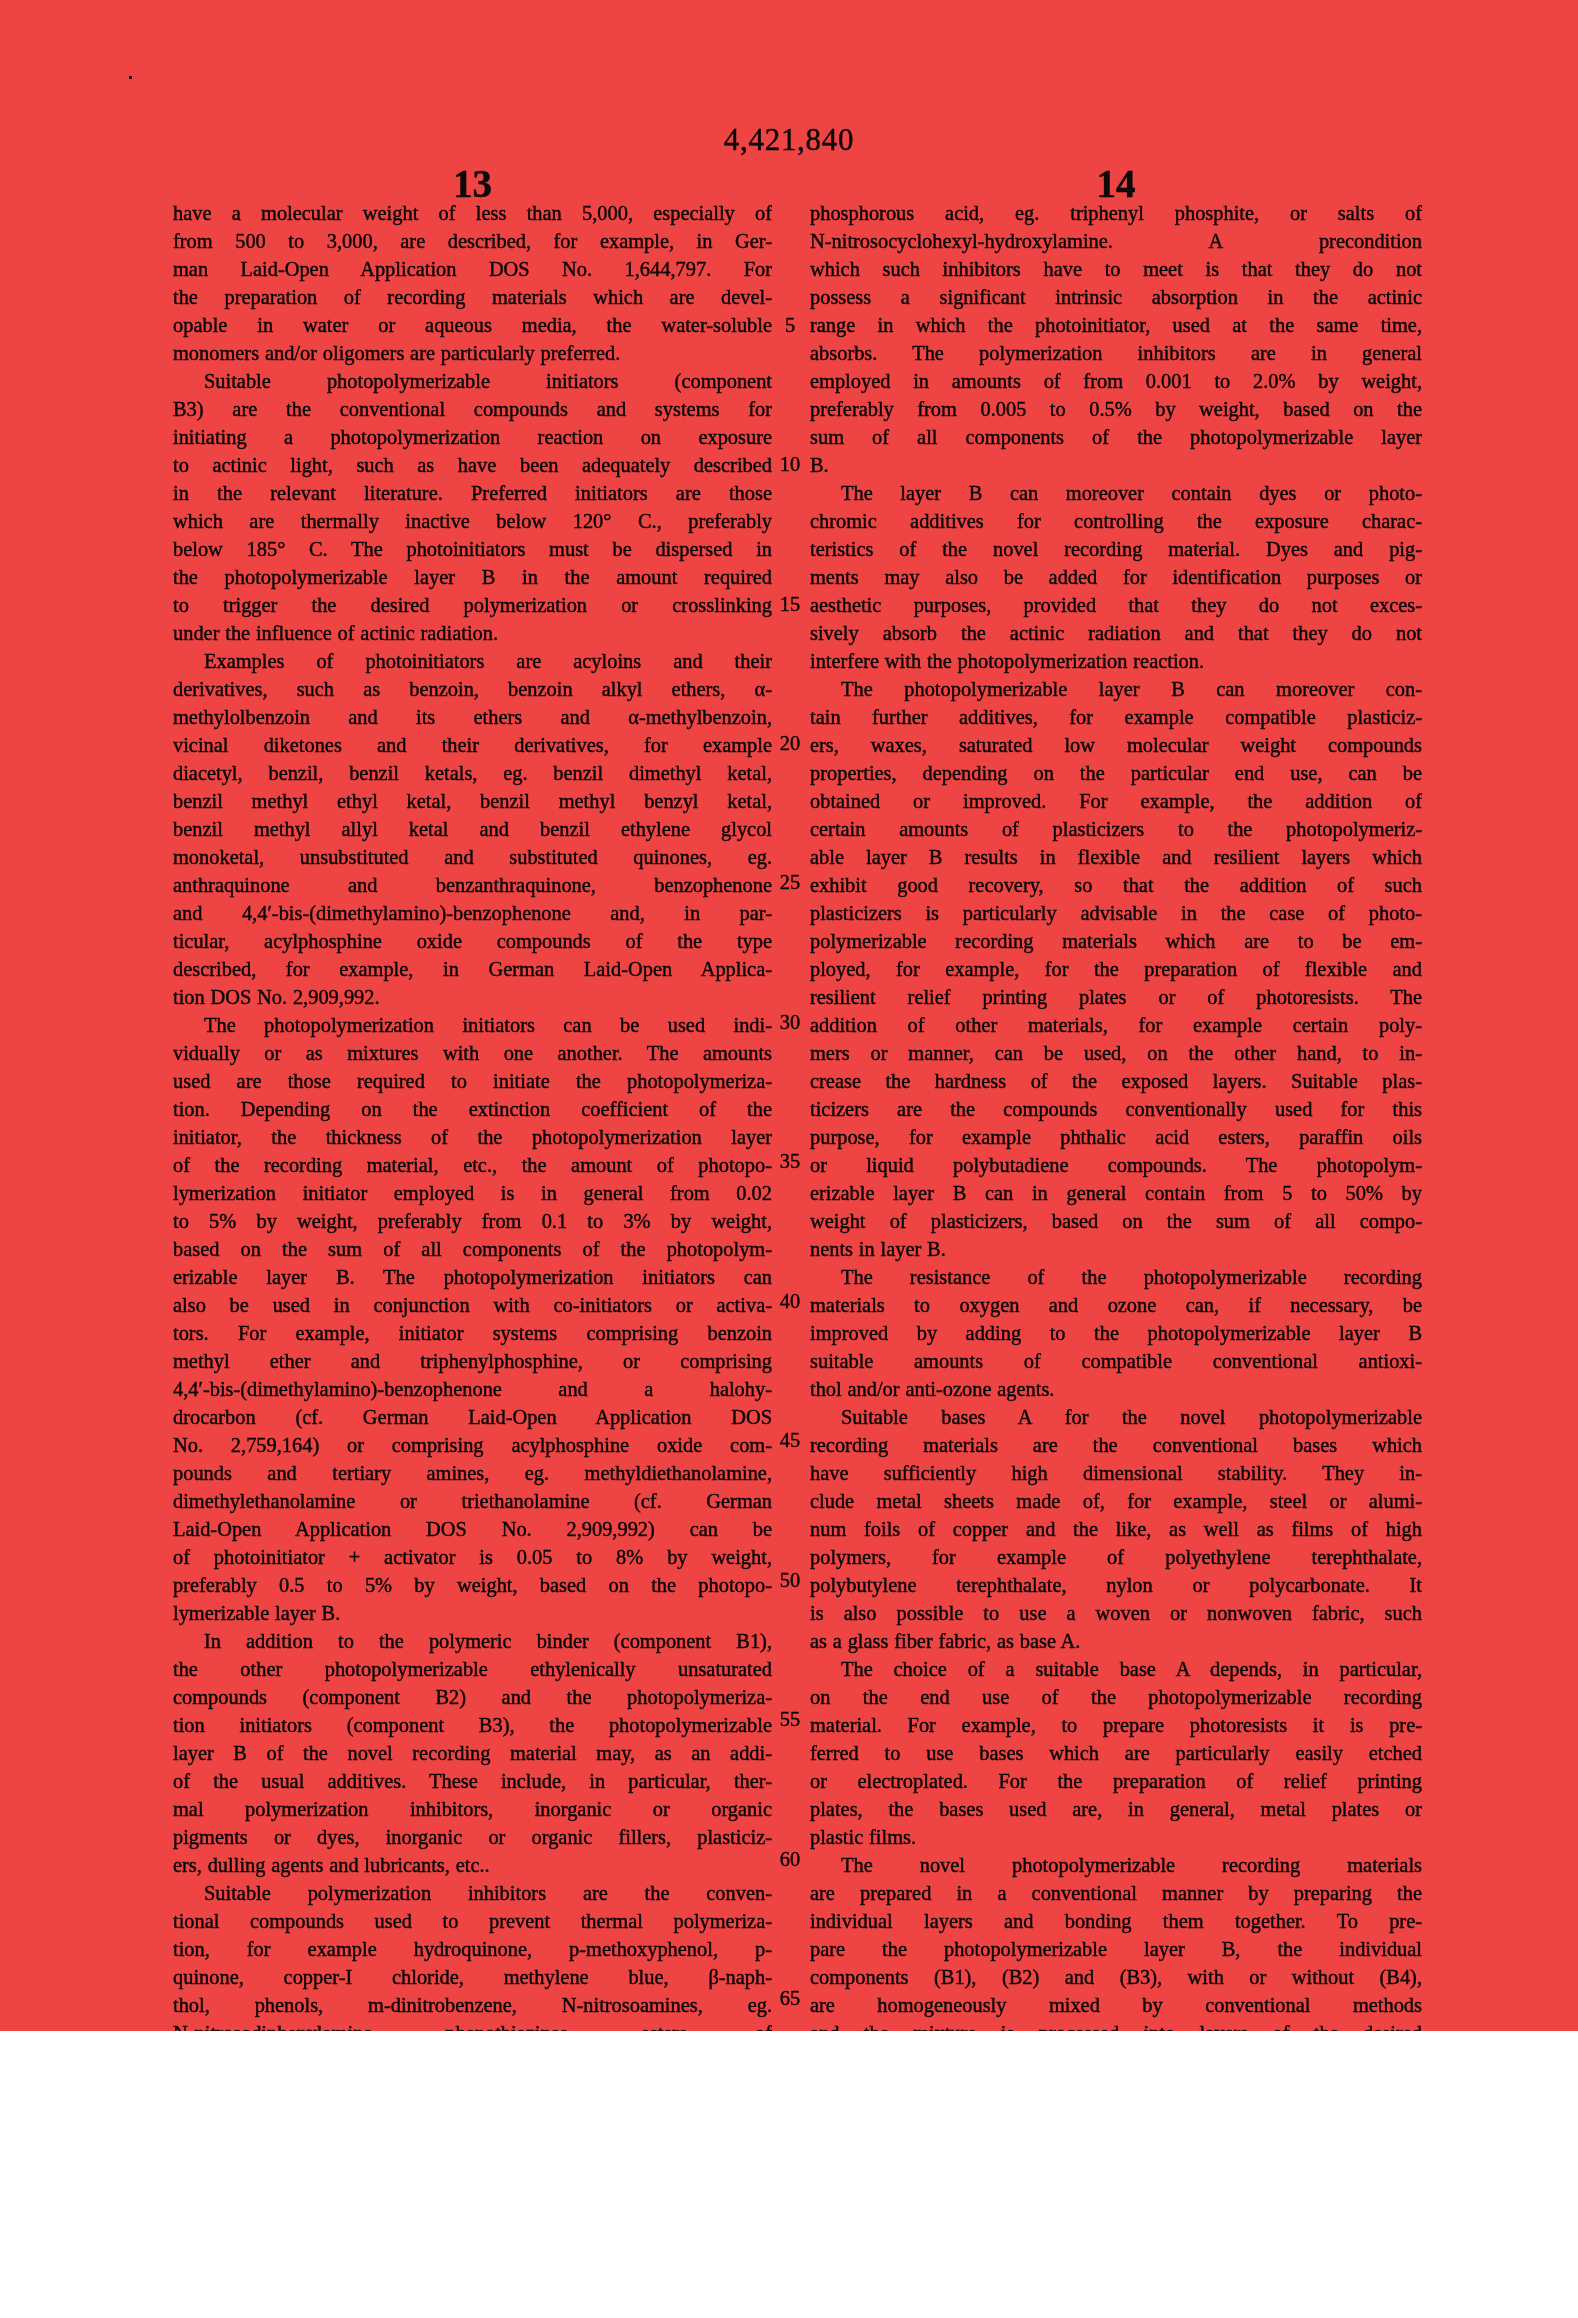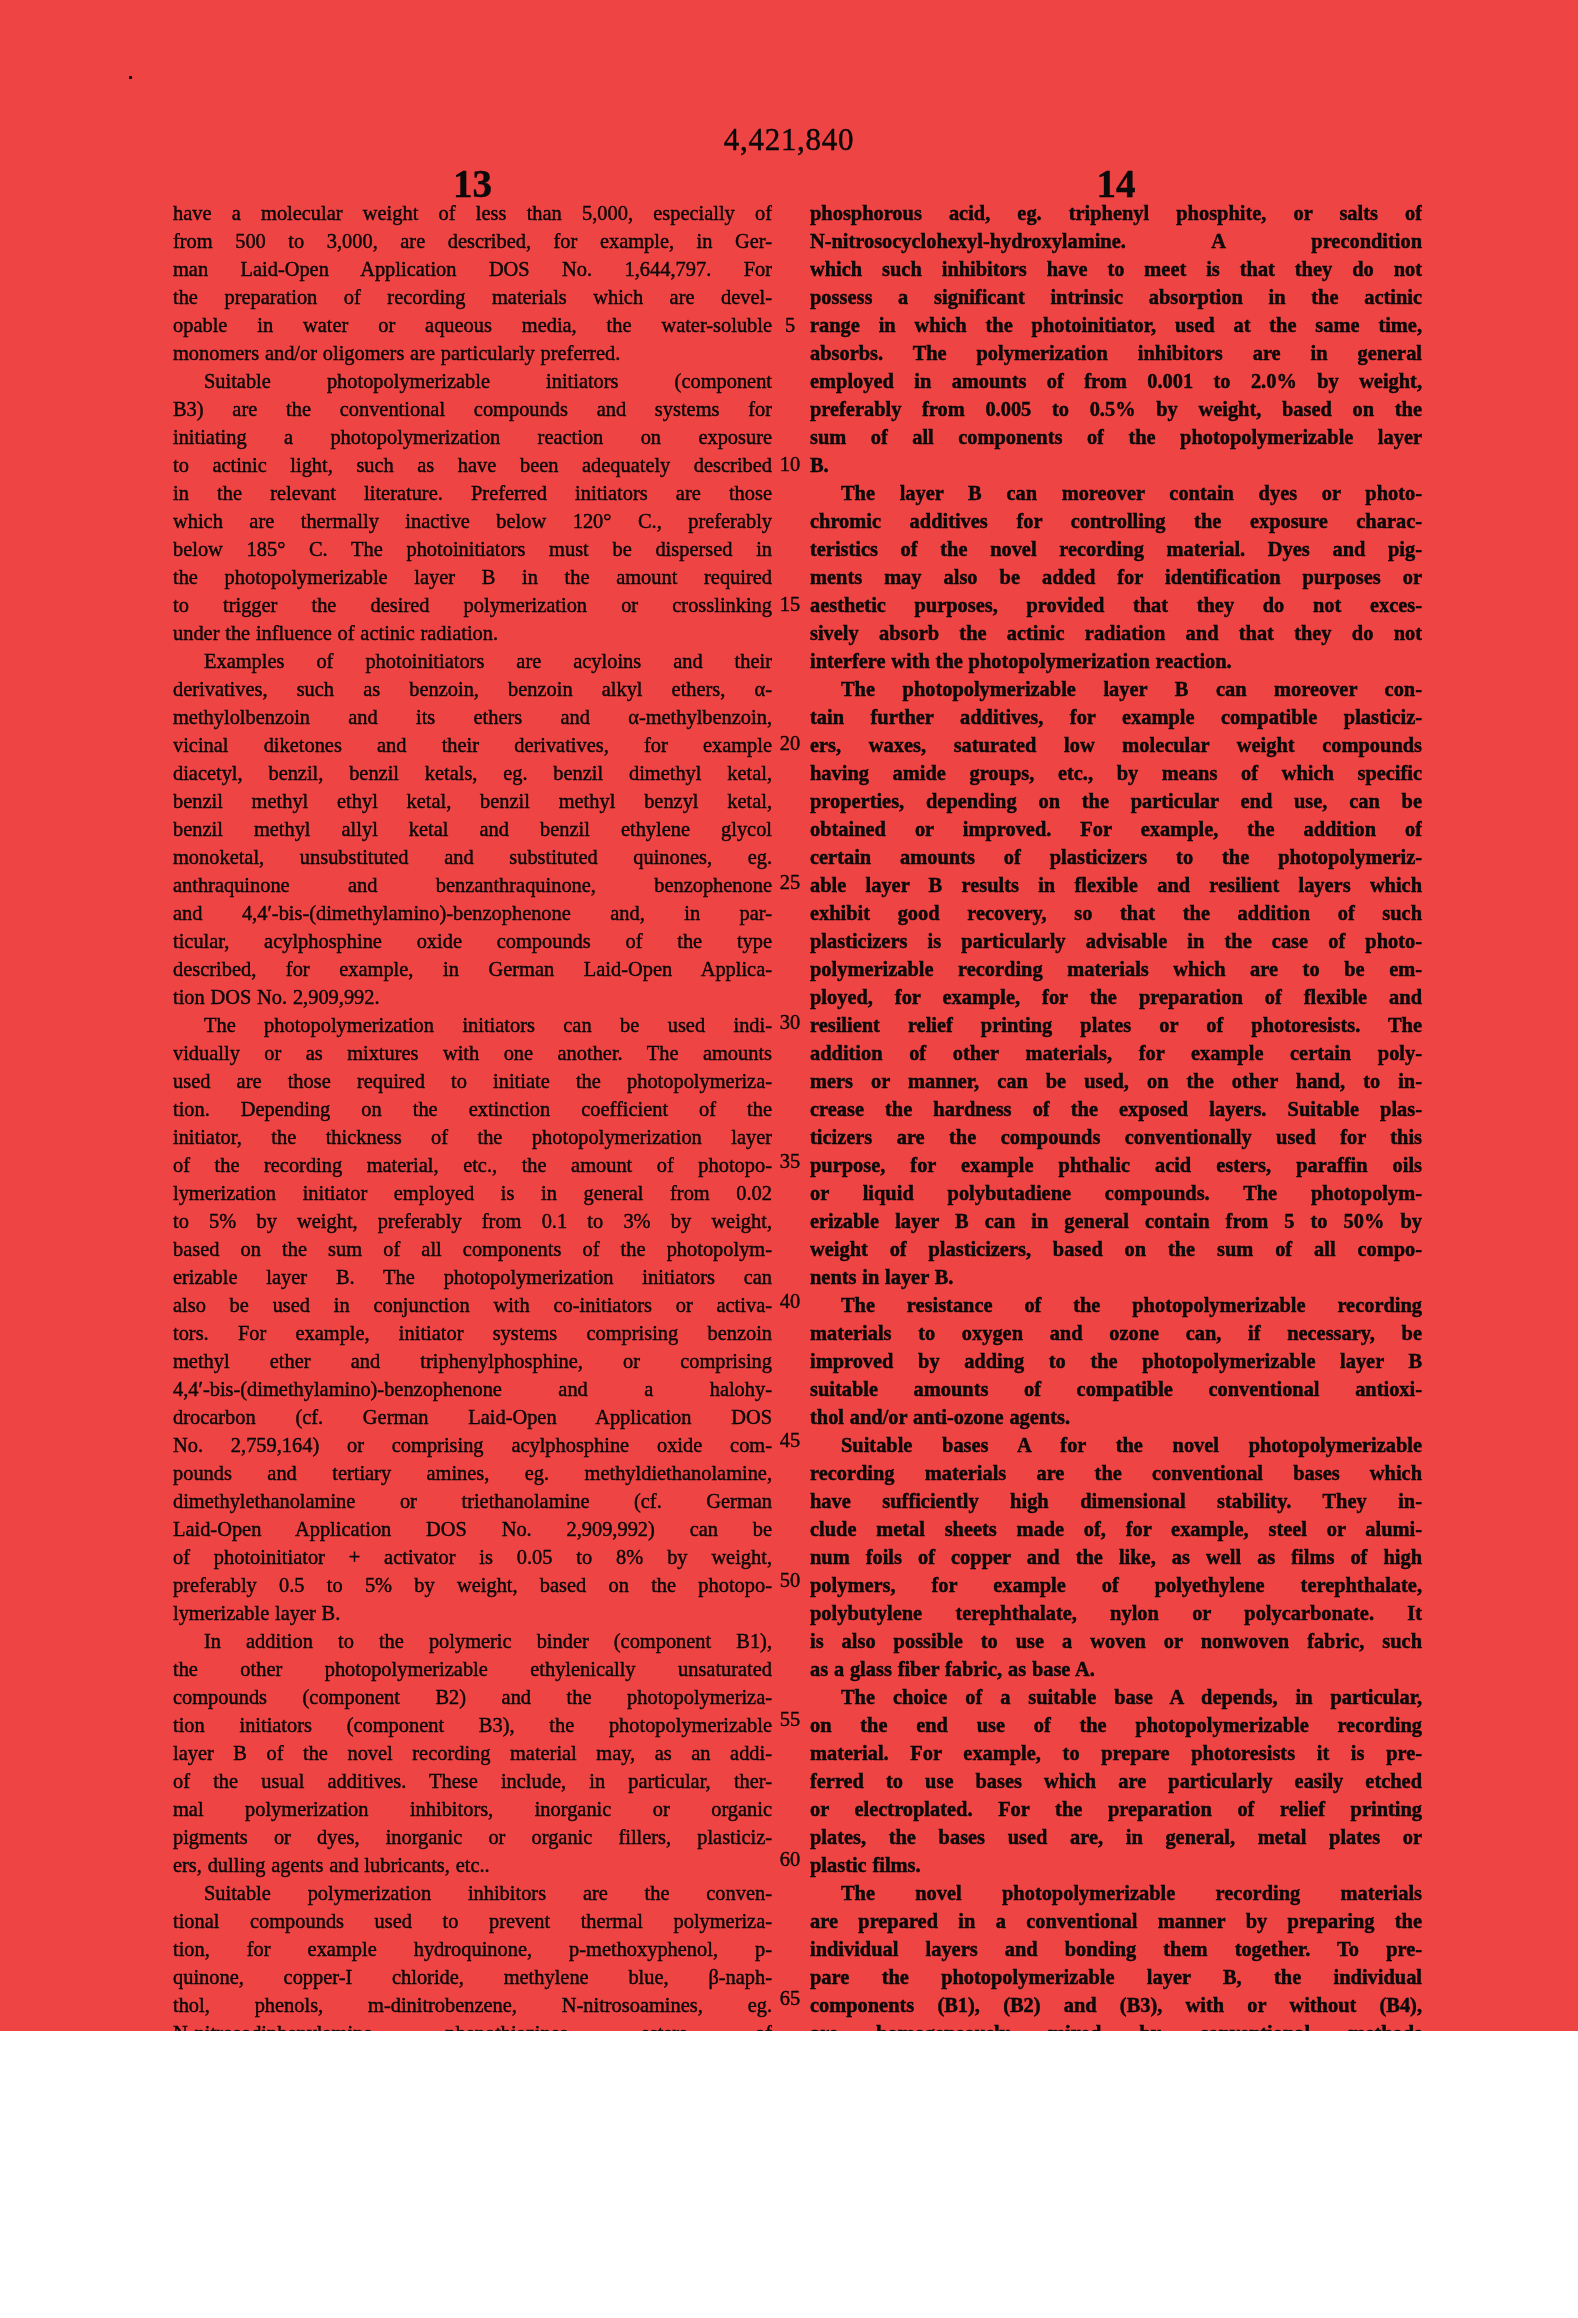--- a/index.html
+++ b/index.html
@@ -19,21 +19,21 @@
   }
   .col-head{
     position:absolute;top:161px;font-size:39px;font-weight:bold;text-align:center;
   }
   .col-head-left{left:173px;width:599px;}
   .col-head-right{left:810px;width:612px;}
   .column{
     position:absolute;top:199px;font-size:20.4px;line-height:28px;
   }
   .column-left{left:173px;width:599px;}
-  .column-right{left:810px;width:612px;font-weight:bold;}
+  .column-right{left:810px;width:612px;}
   .line{
     height:28px;overflow:hidden;
     text-align:justify;
     text-align-last:justify;
     word-spacing:0.7px;
   }
   .line.last{text-align-last:left;}
   .line.indent{text-indent:31px;}
   .gutter{
     position:absolute;top:199px;left:771px;width:38px;height:1905px;
@@ -157,21 +157,20 @@
       <div class="line indent">The layer B can moreover contain dyes or photo-</div>
       <div class="line">chromic additives for controlling the exposure charac-</div>
       <div class="line">teristics of the novel recording material. Dyes and pig-</div>
       <div class="line">ments may also be added for identification purposes or</div>
       <div class="line">aesthetic purposes, provided that they do not exces-</div>
       <div class="line">sively absorb the actinic radiation and that they do not</div>
       <div class="line last">interfere with the photopolymerization reaction.</div>
       <div class="line indent">The photopolymerizable layer B can moreover con-</div>
       <div class="line">tain further additives, for example compatible plasticiz-</div>
       <div class="line">ers, waxes, saturated low molecular weight compounds</div>
-      <div class="line">having amide groups, etc., by means of which specific</div>
       <div class="line">properties, depending on the particular end use, can be</div>
       <div class="line">obtained or improved. For example, the addition of</div>
       <div class="line">certain amounts of plasticizers to the photopolymeriz-</div>
       <div class="line">able layer B results in flexible and resilient layers which</div>
       <div class="line">exhibit good recovery, so that the addition of such</div>
       <div class="line">plasticizers is particularly advisable in the case of photo-</div>
       <div class="line">polymerizable recording materials which are to be em-</div>
       <div class="line">ployed, for example, for the preparation of flexible and</div>
       <div class="line">resilient relief printing plates or of photoresists. The</div>
       <div class="line">addition of other materials, for example certain poly-</div>

